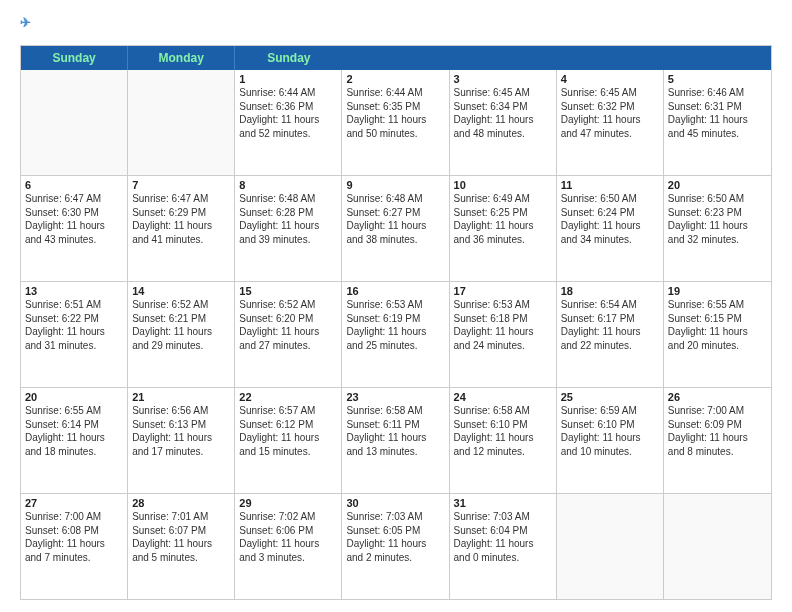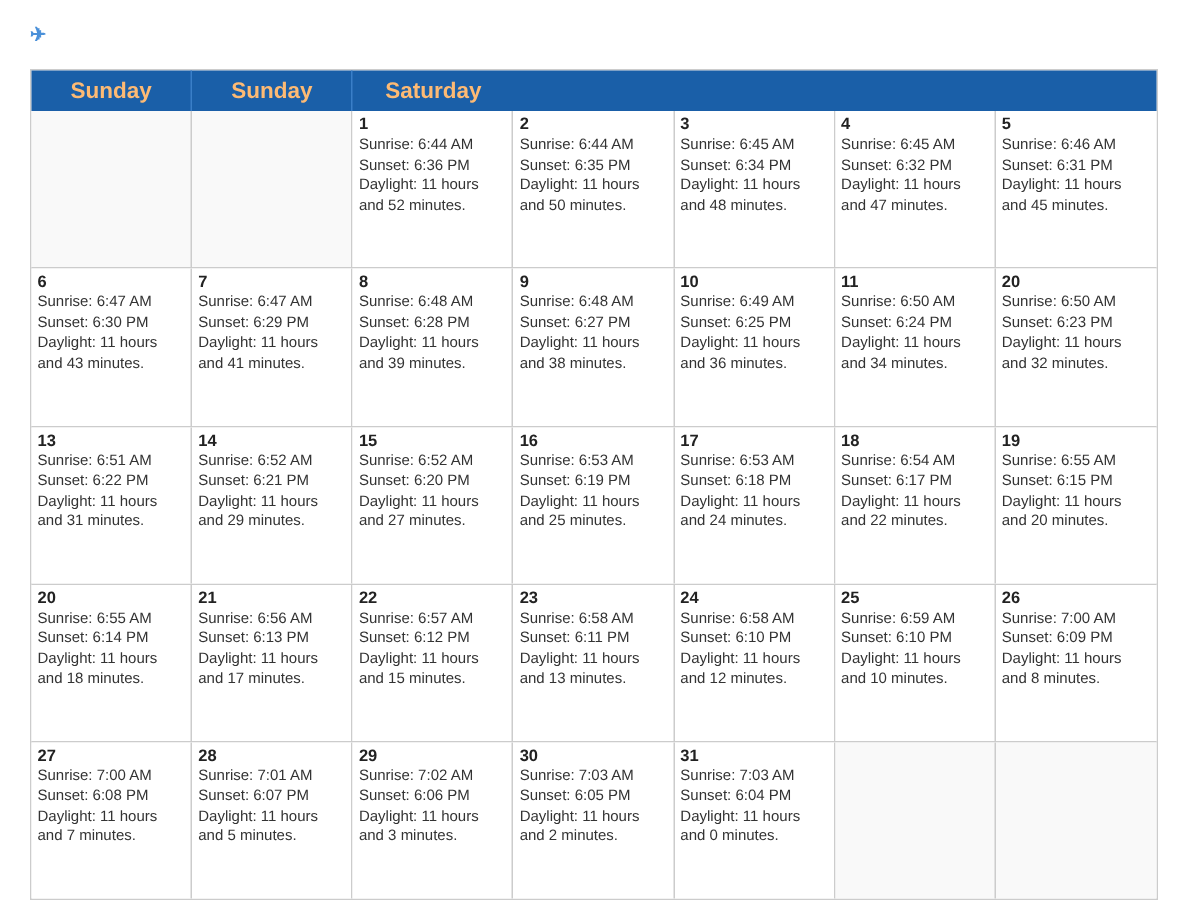--- a/index.html
+++ b/index.html
@@ -46,24 +46,24 @@
       display: flex;
       flex-direction: column;
       border: 1px solid #ccc;
     }
     .cal-header-row {
       display: grid;
       grid-template-columns: repeat(7, 1fr);
       background: #1a5fa8;
     }
     .cal-header-cell {
-      color: #fdba74;
+      color: #86efac;
       text-align: center;
       font-weight: bold;
-      font-size: 15px;
+      font-size: 12px;
       padding: 5px 2px;
       border-right: 1px solid #3a7fc8;
     }
     .cal-header-cell:last-child { border-right: none; }
     .cal-body {
       flex: 1;
       display: flex;
       flex-direction: column;
     }
     .cal-week {
@@ -111,22 +111,22 @@
     </div>
     <div class="title-area">
       <div class="month-title"></div>
       <div class="location"></div>
     </div>
   </div>
 
   <div class="calendar">
     <div class="cal-header-row" id="cal-header">
         <div class="cal-header-cell">Sunday</div>
+        <div class="cal-header-cell">Monday</div>
         <div class="cal-header-cell">Sunday</div>
-        <div class="cal-header-cell">Saturday</div>
       </div>
     <div class="cal-body" id="cal-body">
         <div class="cal-week">
           <div class="cal-cell empty"></div>
           <div class="cal-cell empty"></div>
           <div class="cal-cell">
             <div class="day-num">1</div>
             <div class="day-info">Sunrise: 6:44 AM<br>Sunset: 6:36 PM<br>Daylight: 11 hours<br>and 52 minutes.</div>
           </div>
           <div class="cal-cell">

